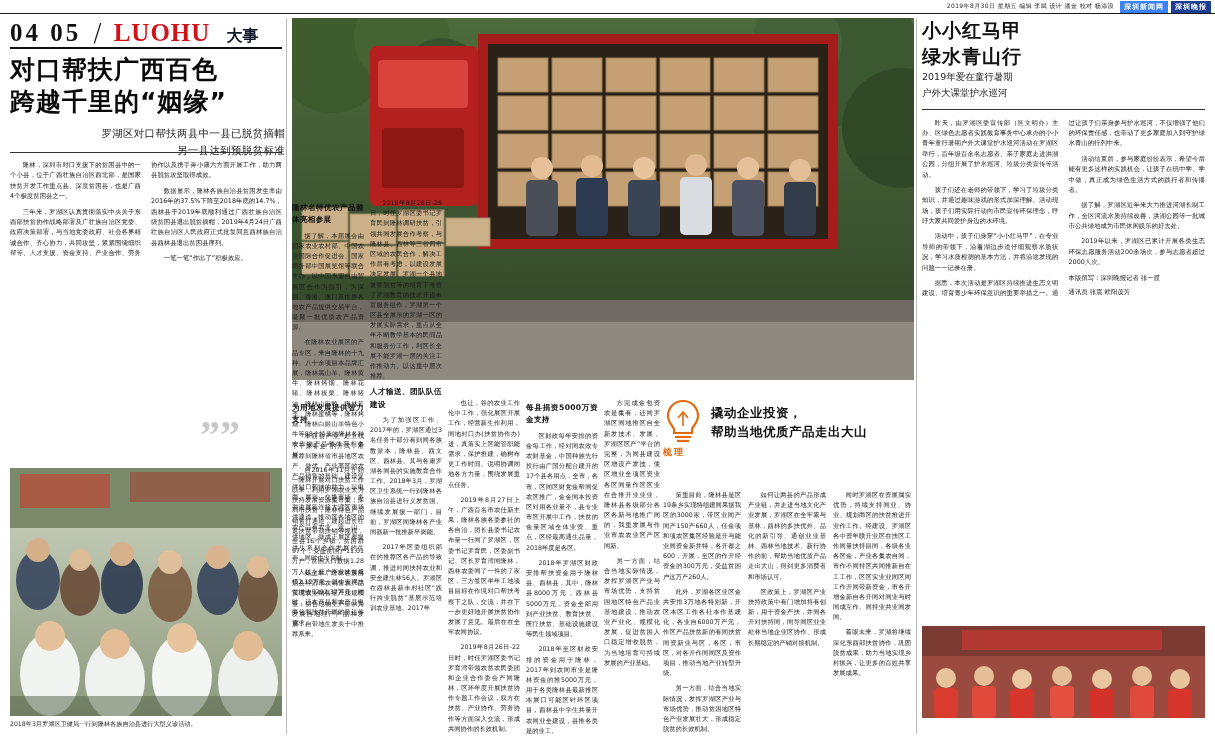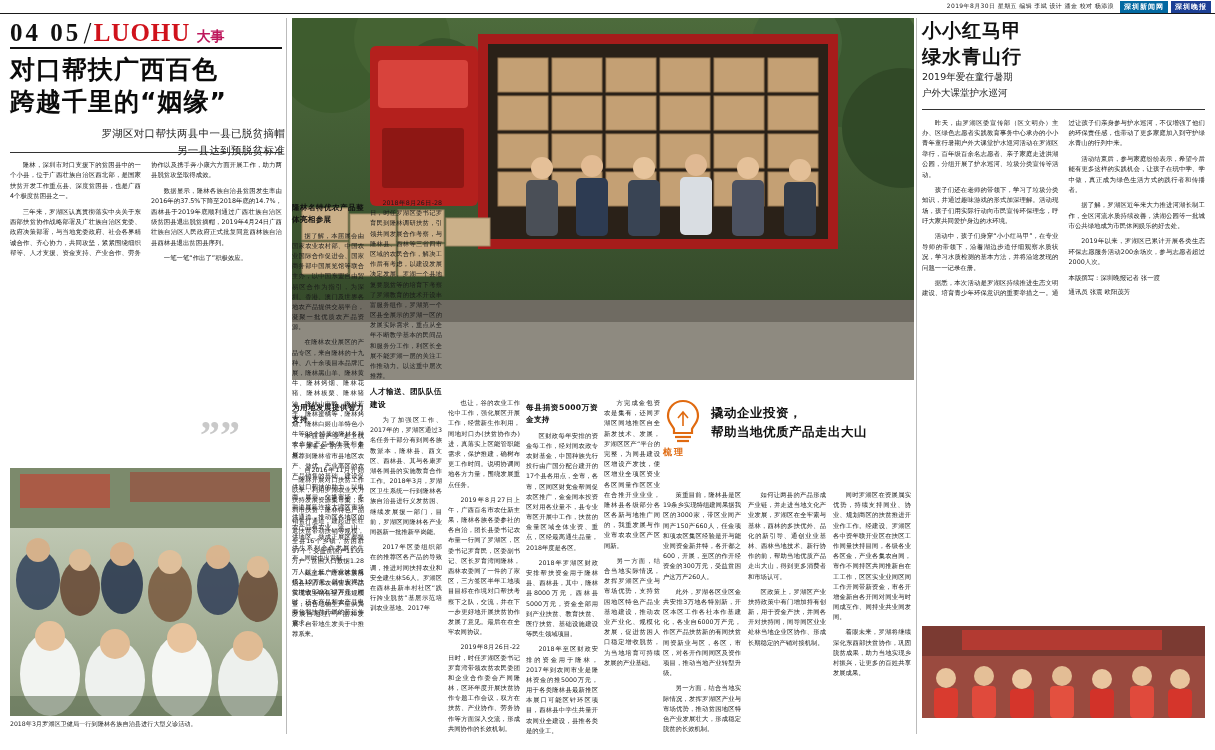--- a/index.html
+++ b/index.html
@@ -16,44 +16,44 @@
   .topbar {
     position: absolute; top: 0; left: 0; width: 1215px; height: 14px;
     border-bottom: 1px solid #1a1a1a;
     display: flex; align-items: center; justify-content: flex-end;
     padding-right: 4px;
   }
   .topbar .meta {
     font-size: 6px; color: #222; letter-spacing: .4px; margin-right: 6px;
   }
   .topbar .redtag {
-    background: #0369a1; color: #fff; font-size: 7px; font-weight: bold;
+    background: #3b82f6; color: #fff; font-size: 7px; font-weight: bold;
     padding: 1px 4px; margin-right: 3px; letter-spacing: 1px;
   }
   .topbar .bluetag {
     background: #1c3f94; color: #fff; font-size: 7px; font-weight: bold;
     padding: 1px 4px; letter-spacing: 1px;
   }
 
   
   .masthead {
     position: absolute; top: 18px; left: 10px; width: 270px; height: 30px;
-    display: flex; align-items: baseline; gap: 2px;
+    display: flex; align-items: baseline; gap: 12px;
   }
   .masthead .pagenum {
     font-size: 25px; font-weight: bold; color: #111; letter-spacing: 3px;
     font-family: "Liberation Serif", serif;
   }
   .masthead .slash { font-size: 25px; color: #111; font-weight: 300; }
   .masthead .luohu {
     font-size: 25px; font-weight: bold; color: #d0121b;
     font-family: "Liberation Serif", serif; letter-spacing: 1px;
   }
   .masthead .section {
-    font-size: 14px; color: #be185d; font-weight: bold; margin-left: 4px; font-family: Liberation Mono, monospace;
+    font-size: 16px; color: #0f172a; font-weight: bold; margin-left: 4px; font-family: Liberation Mono, monospace;
   }
 
   .hr-thick { position:absolute; left:10px; width:272px; height:2px; background:#111; top:47px; }
 
   
   .headline {
     position: absolute; top: 54px; left: 10px; width: 275px;
   }
   .headline h1 {
     font-family: "DejaVu Sans", sans-serif;

